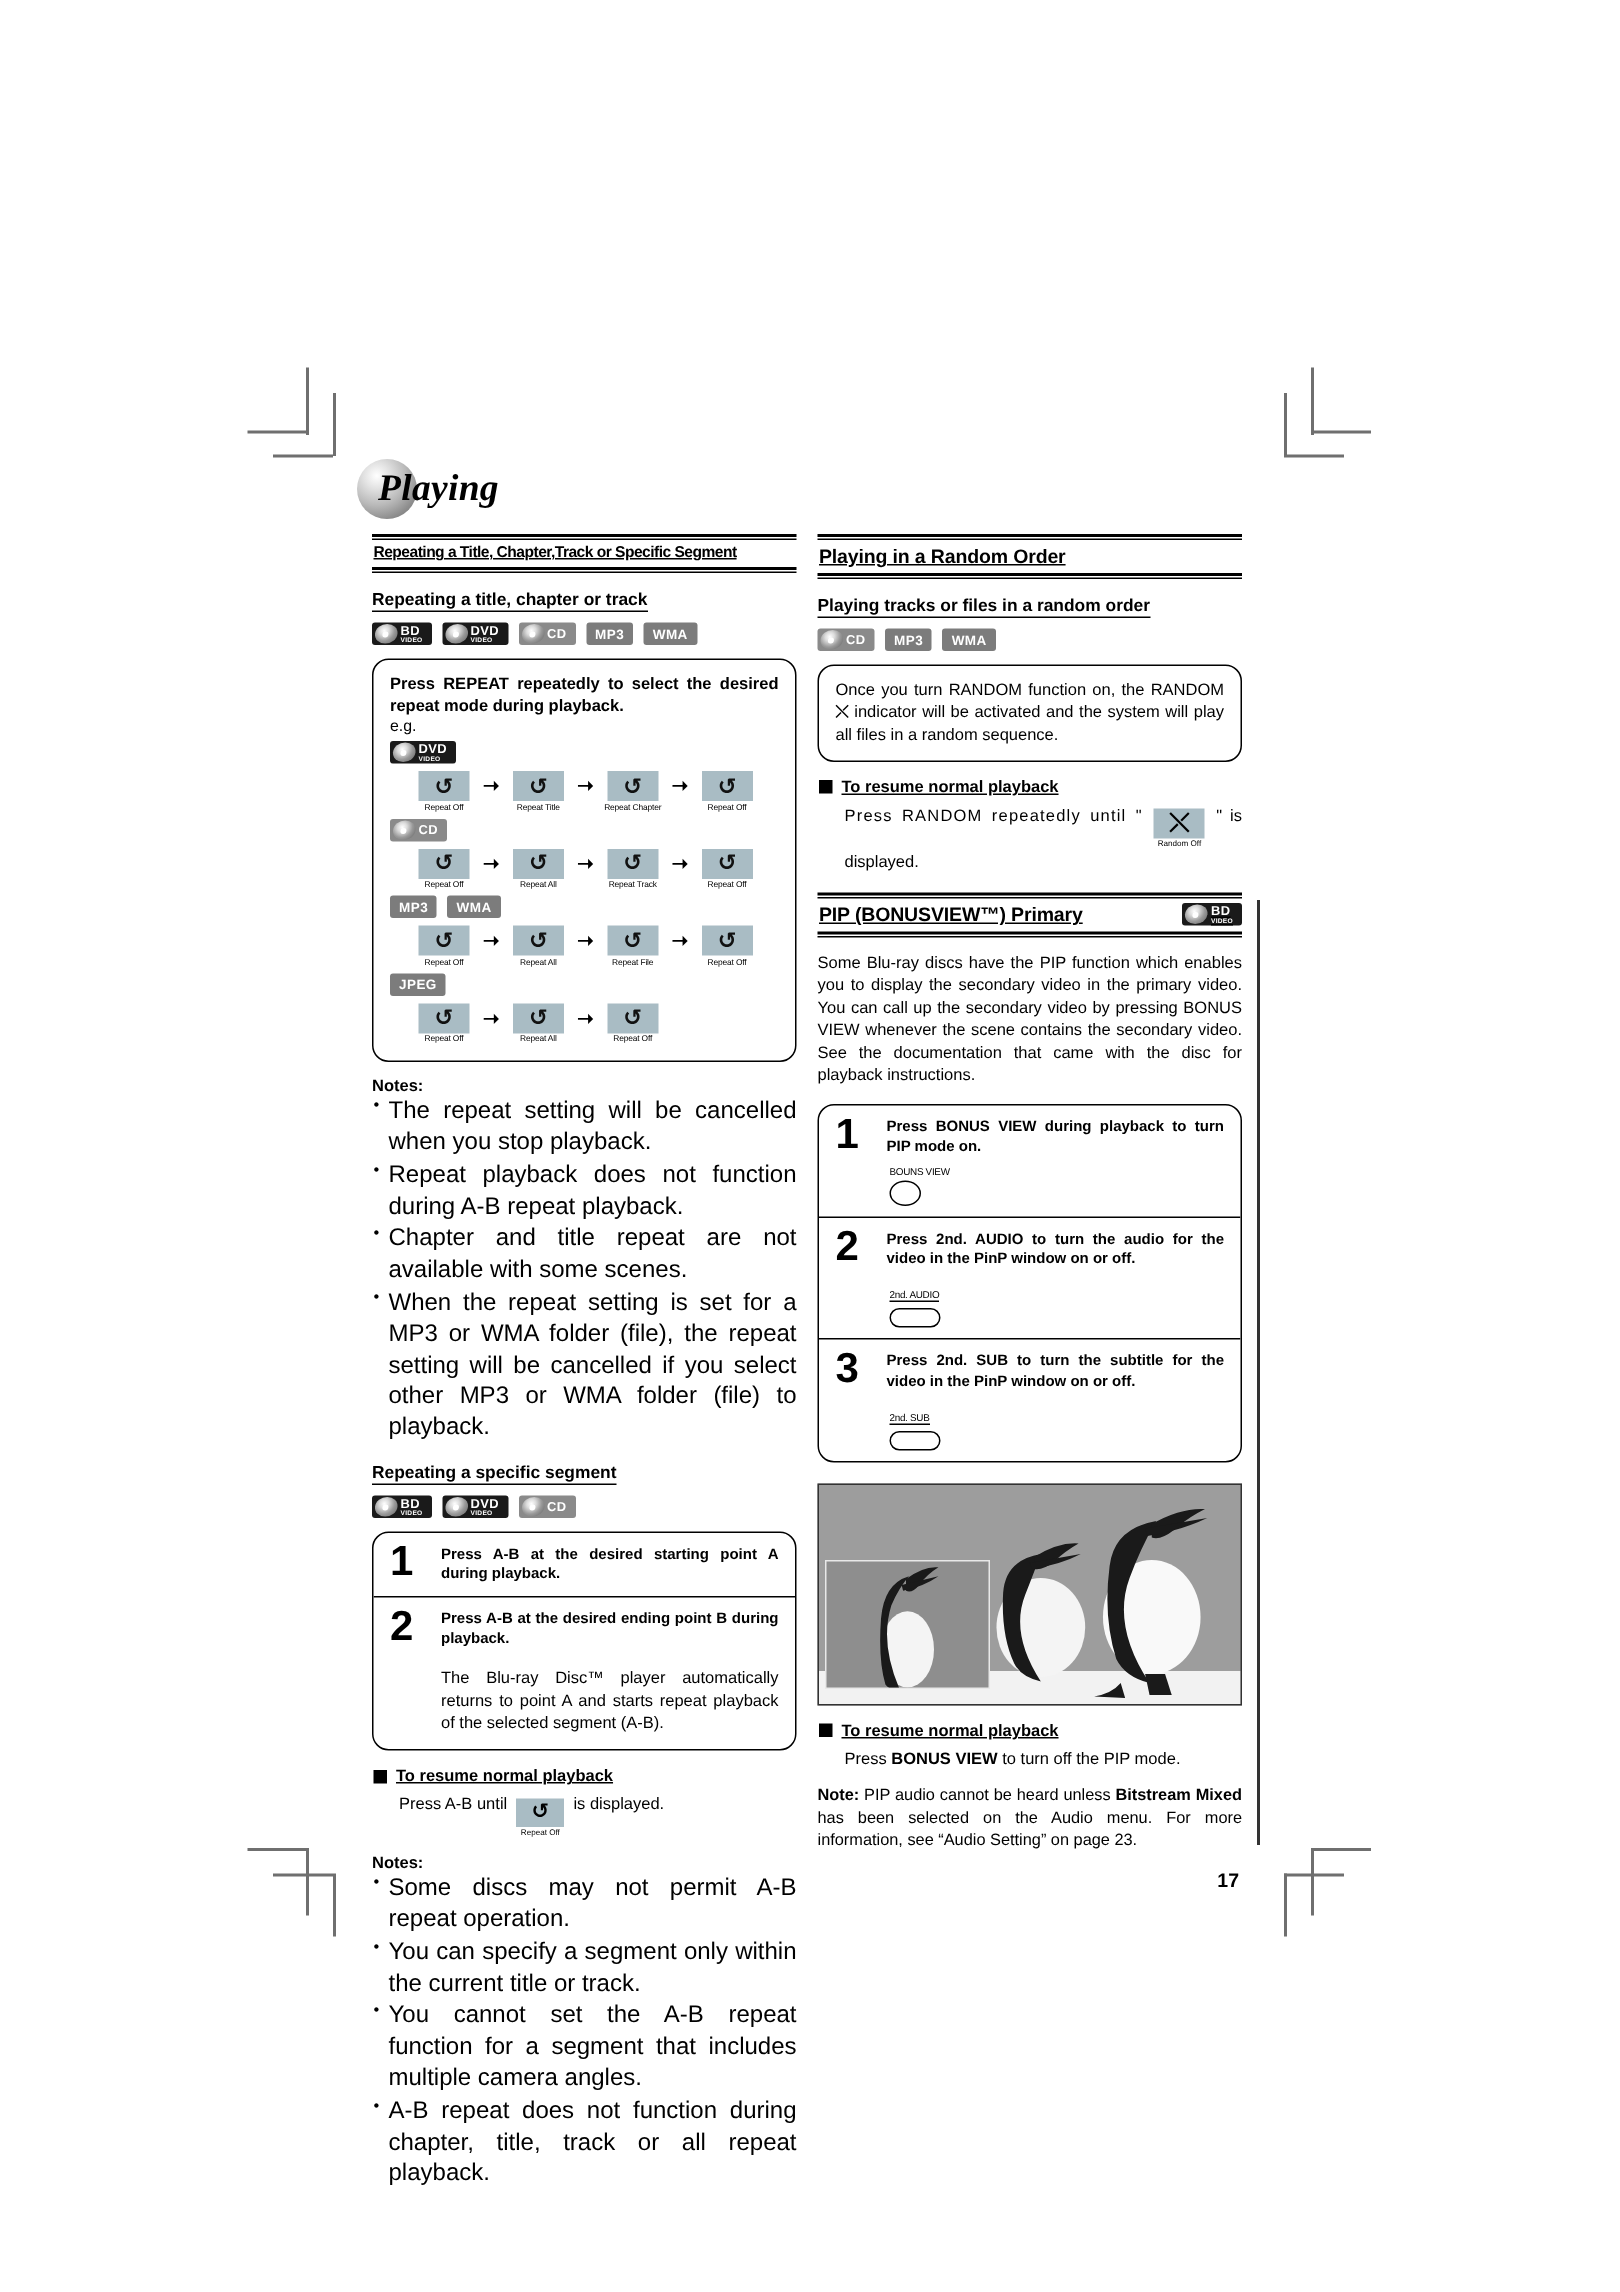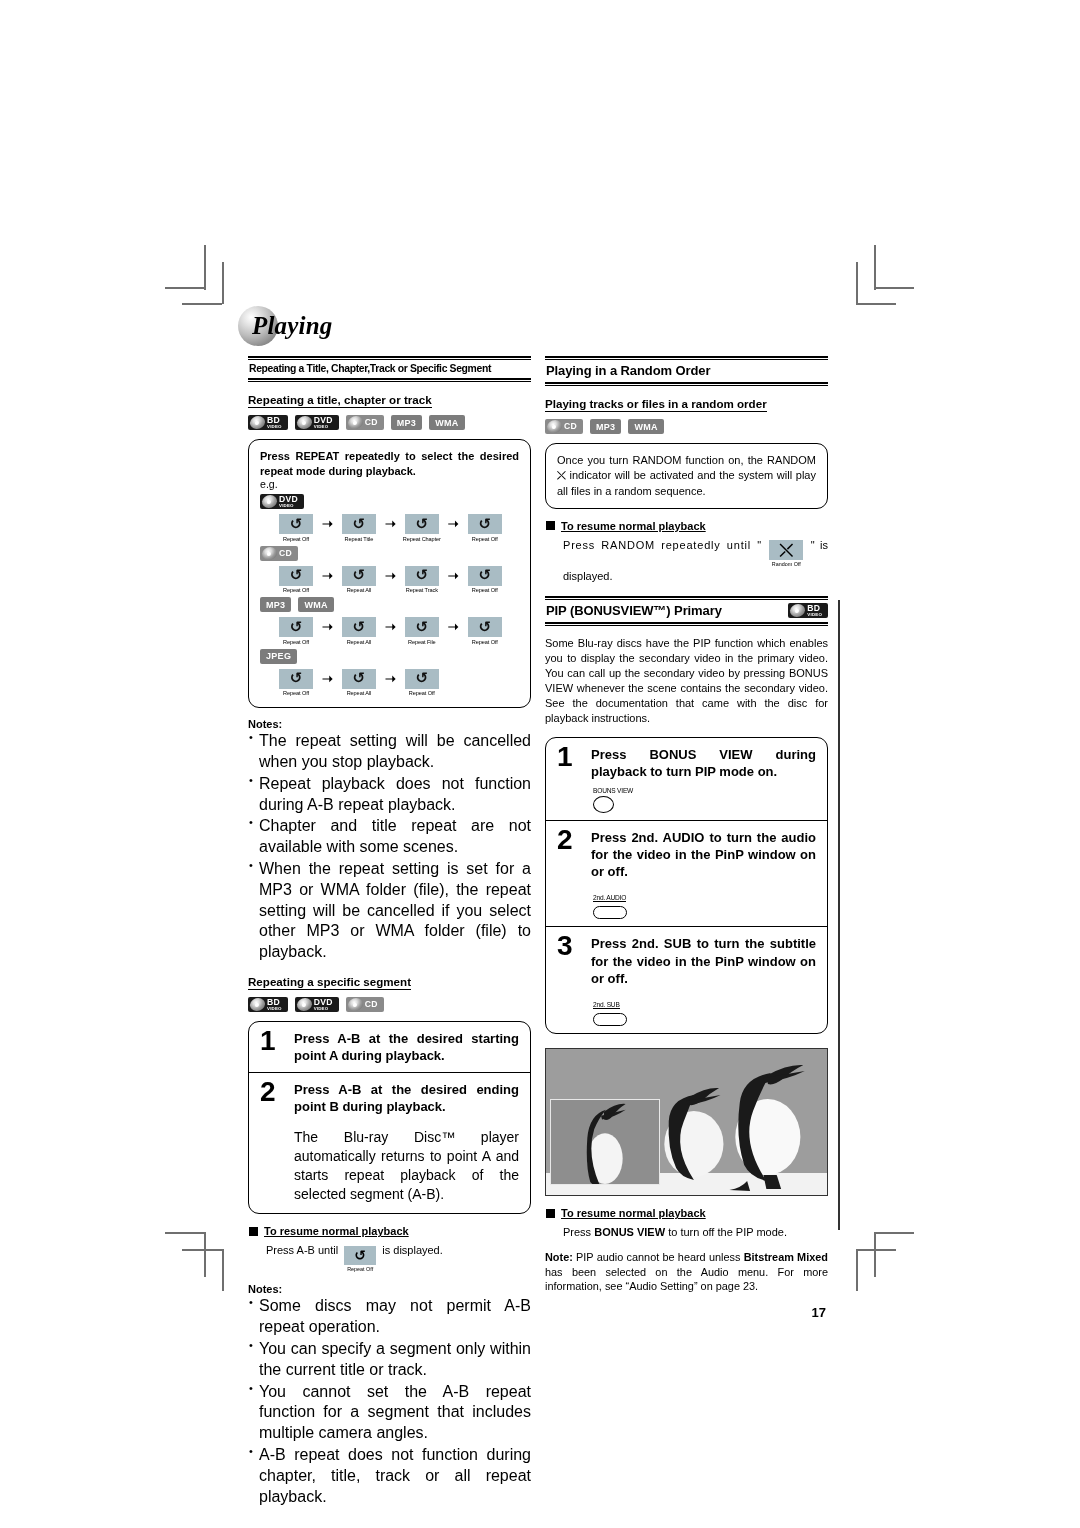--- a/index.html
+++ b/index.html
@@ -49,20 +49,21 @@
 
   
   .sec-rule-top { border-top:2.5px solid #000; border-bottom:1.2px solid #000; height:4px; }
   .sec-rule-bot { border-top:2.5px solid #000; border-bottom:1.2px solid #000; height:4px; margin-top:1px;}
   .sec-head {
     font-size:11.2px; font-weight:bold;
     padding:3px 0 3px 1px;
     letter-spacing:-0.1px;
     display:flex; align-items:center; justify-content:space-between;
     white-space:nowrap;
+    text-decoration:underline;
   }
   .sec-head.tight { font-size:10.4px; letter-spacing:-0.35px; }
   .sec-head.big { font-size:13px; }
 
   .sub-head {
     font-size:11.6px; font-weight:bold;
     border-bottom:1.6px solid #000;
     display:inline-block;
     padding-bottom:1px;
     margin:11px 0 7px 0;
@@ -134,22 +135,22 @@
   
   .steps { border:1.3px solid #000; border-radius:11px; overflow:hidden; }
   .step { display:flex; gap:10px; padding:8px 11px 7px 11px; }
   .step + .step { border-top:1.3px solid #000; }
   .stepnum {
     font-size:28px; font-weight:bold; line-height:0.82;
     font-family:"Liberation Sans", sans-serif;
     width:24px; flex:none;
   }
   .steptext { flex:1; }
-  .steptext .t { font-weight:bold; font-size:13px; line-height:1.33; text-align:justify; }
-  .cont { font-size:14px; line-height:1.36; text-align:justify; padding:6px 11px 9px 45px; }
+  .steptext .t { font-weight:bold; font-size:10px; line-height:1.33; text-align:justify; }
+  .cont { font-size:11px; line-height:1.36; text-align:justify; padding:6px 11px 9px 45px; }
 
   
   .sqhead { display:flex; align-items:center; gap:6px; margin:11px 0 6px 1px;text-decoration:underline; }
   .sq { width:9px; height:9px; background:#000; flex:none; }
   .sqhead .t { font-size:11px; font-weight:bold; }
   .indent { padding-left:18px; font-size:11px; line-height:1.4; }
 
   .inline-icon {
     display:inline-flex; flex-direction:column; align-items:center;
     vertical-align:-6px; margin:0 3px;

